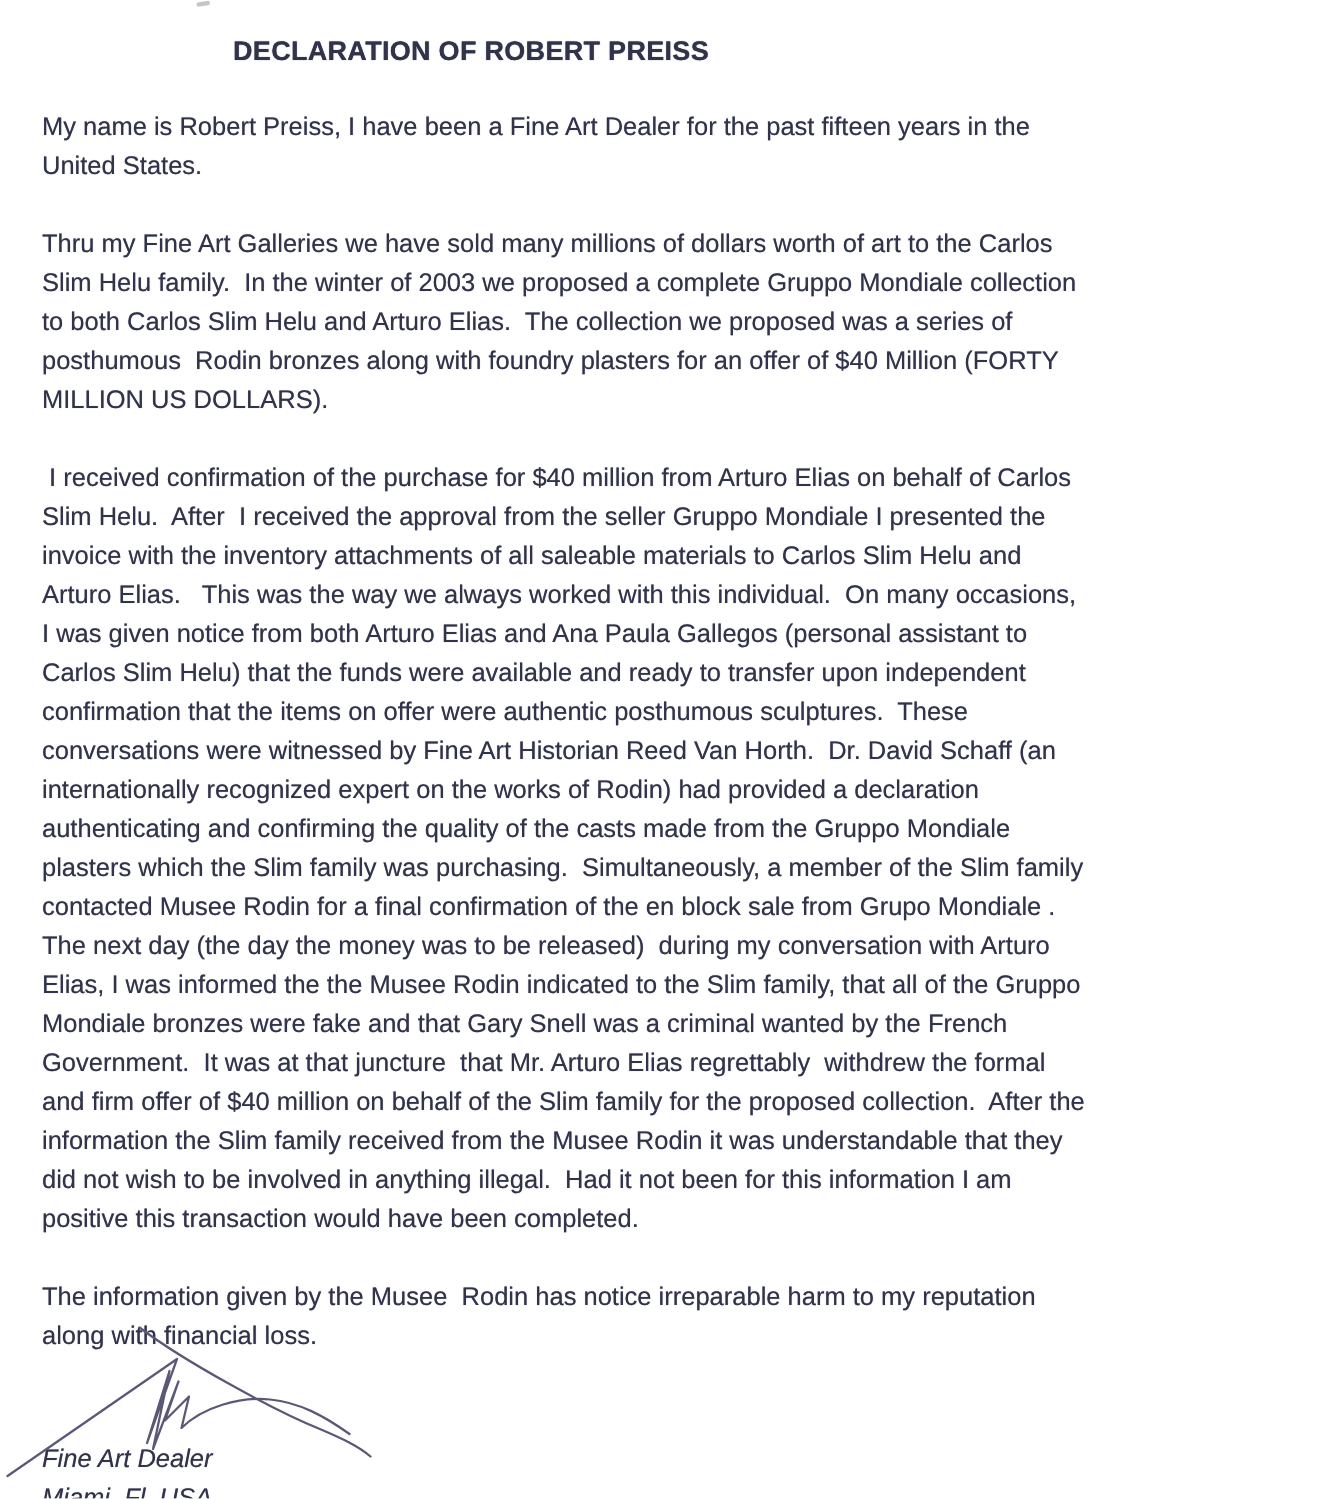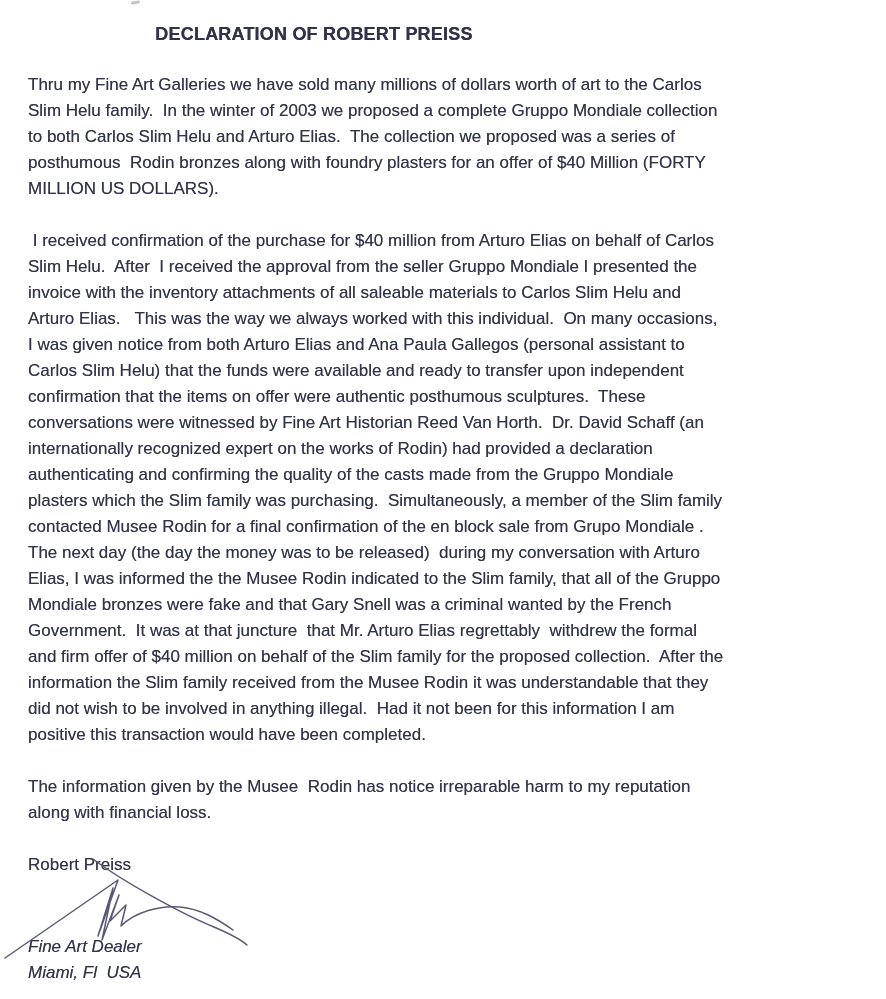--- a/index.html
+++ b/index.html
@@ -75,30 +75,30 @@
 </style>
 </head>
 <body>
 
 <div class="page">
 
   <div class="scan-artifact"></div>
 
   <h1 class="doc-title">DECLARATION OF ROBERT PREISS</h1>
 
+  <p class="body-par">My name is Robert Preiss, I have been a Fine Art Dealer for the past fifteen years in the United States.</p>
 
   <p class="body-par">Thru my Fine Art Galleries we have sold many millions of dollars worth of art to the Carlos Slim Helu family.  In the winter of 2003 we proposed a complete Gruppo Mondiale collection to both Carlos Slim Helu and Arturo Elias.  The collection we proposed was a series of  posthumous  Rodin bronzes along with foundry plasters for an offer of $40 Million (FORTY MILLION US DOLLARS).</p>
 
   <p class="body-par"> I received confirmation of the purchase for $40 million from Arturo Elias on behalf of Carlos Slim Helu.  After  I received the approval from the seller Gruppo Mondiale I presented the invoice with the inventory attachments of all saleable materials to Carlos Slim Helu and Arturo Elias.   This was the way we always worked with this individual.  On many occasions, I was given notice from both Arturo Elias and Ana Paula Gallegos (personal assistant to Carlos Slim Helu) that the funds were available and ready to transfer upon independent confirmation that the items on offer were authentic posthumous sculptures.  These conversations were witnessed by Fine Art Historian Reed Van Horth.  Dr. David Schaff (an internationally recognized expert on the works of Rodin) had provided a declaration authenticating and confirming the quality of the casts made from the Gruppo Mondiale plasters which the Slim family was purchasing.  Simultaneously, a member of the Slim family contacted Musee Rodin for a final confirmation of the en block sale from Grupo Mondiale .  The next day (the day the money was to be released)  during my conversation with Arturo Elias, I was informed the the Musee Rodin indicated to the Slim family, that all of the Gruppo Mondiale bronzes were fake and that Gary Snell was a criminal wanted by the French Government.  It was at that juncture  that Mr. Arturo Elias regrettably  withdrew the formal and firm offer of $40 million on behalf of the Slim family for the proposed collection.  After the information the Slim family received from the Musee Rodin it was understandable that they did not wish to be involved in anything illegal.  Had it not been for this information I am positive this transaction would have been completed.</p>
 
   <p class="body-par">The information given by the Musee  Rodin has notice irreparable harm to my reputation along with financial loss.</p>
 
 
   <div>
-    <div class="sig-name">Robert Preiss</div>
 
     <div class="sig-area">
       <svg class="sig-svg" viewBox="0 0 260 130" fill="none" stroke="currentColor" stroke-width="1.5" stroke-linecap="round" stroke-linejoin="round">
         <path d="M89,11 C118,33 178,66 210,79 C224,85 235,90 243,97"></path>
         <path d="M1,110 L114,32 L94,88 L109,40 L98,92 L115,47 L106,73 L122,57 L117,78 C131,64 156,57 176,59 C196,61 212,70 229,82"></path>
       </svg>
       <div class="sig-role">Fine Art Dealer</div>
       <div class="sig-loc">Miami, Fl  USA</div>
     </div>
   </div>

